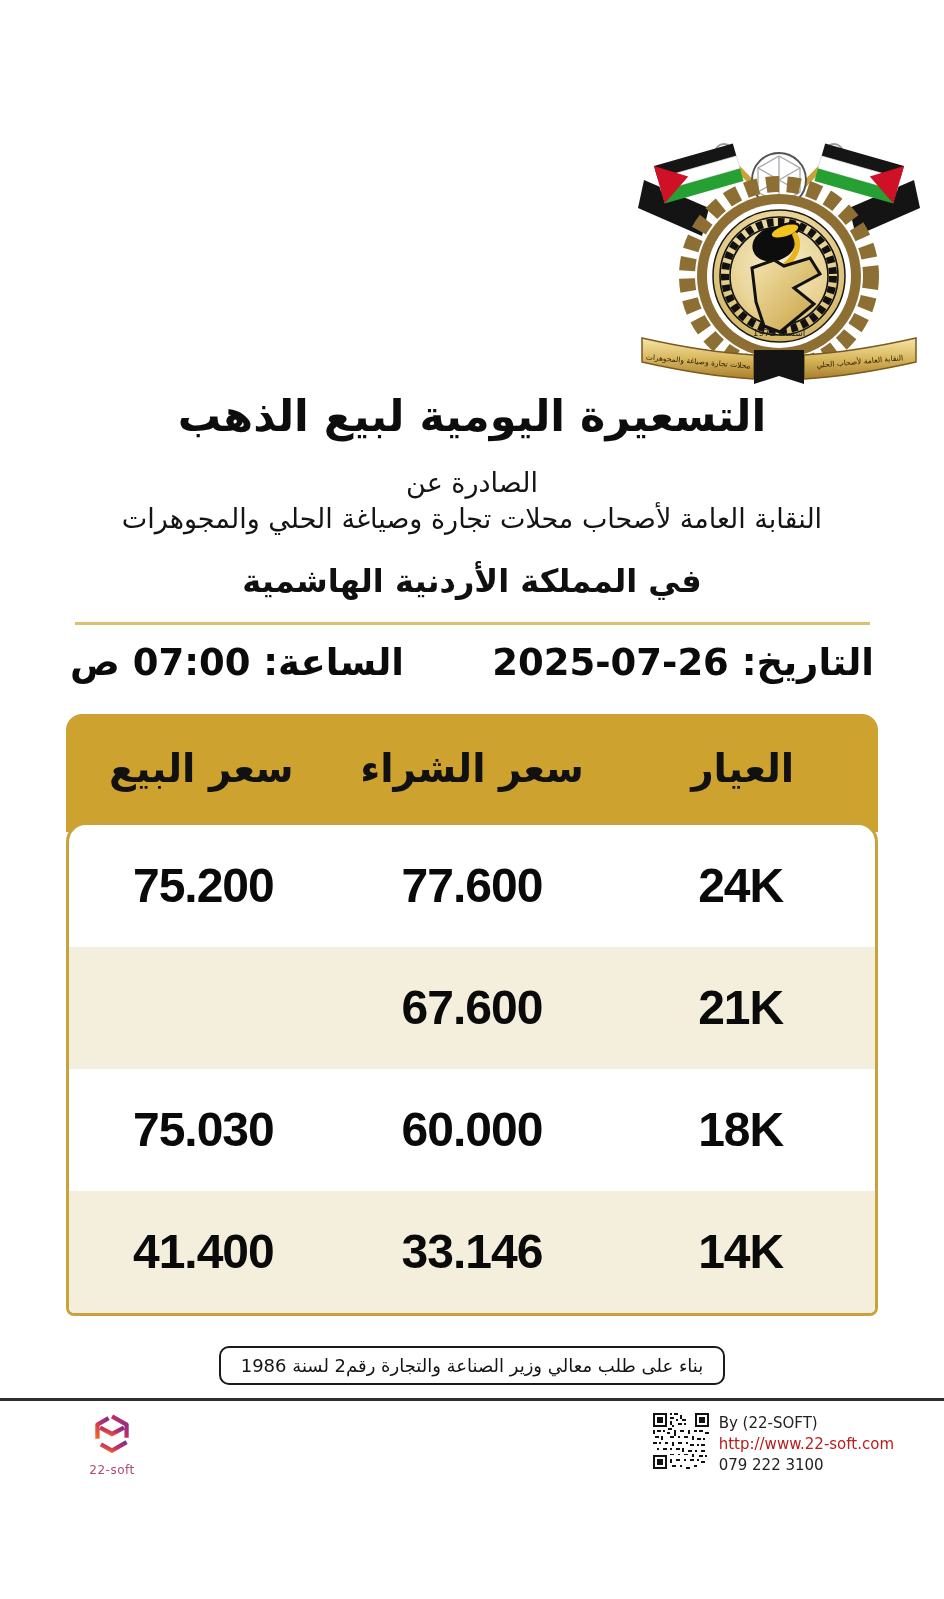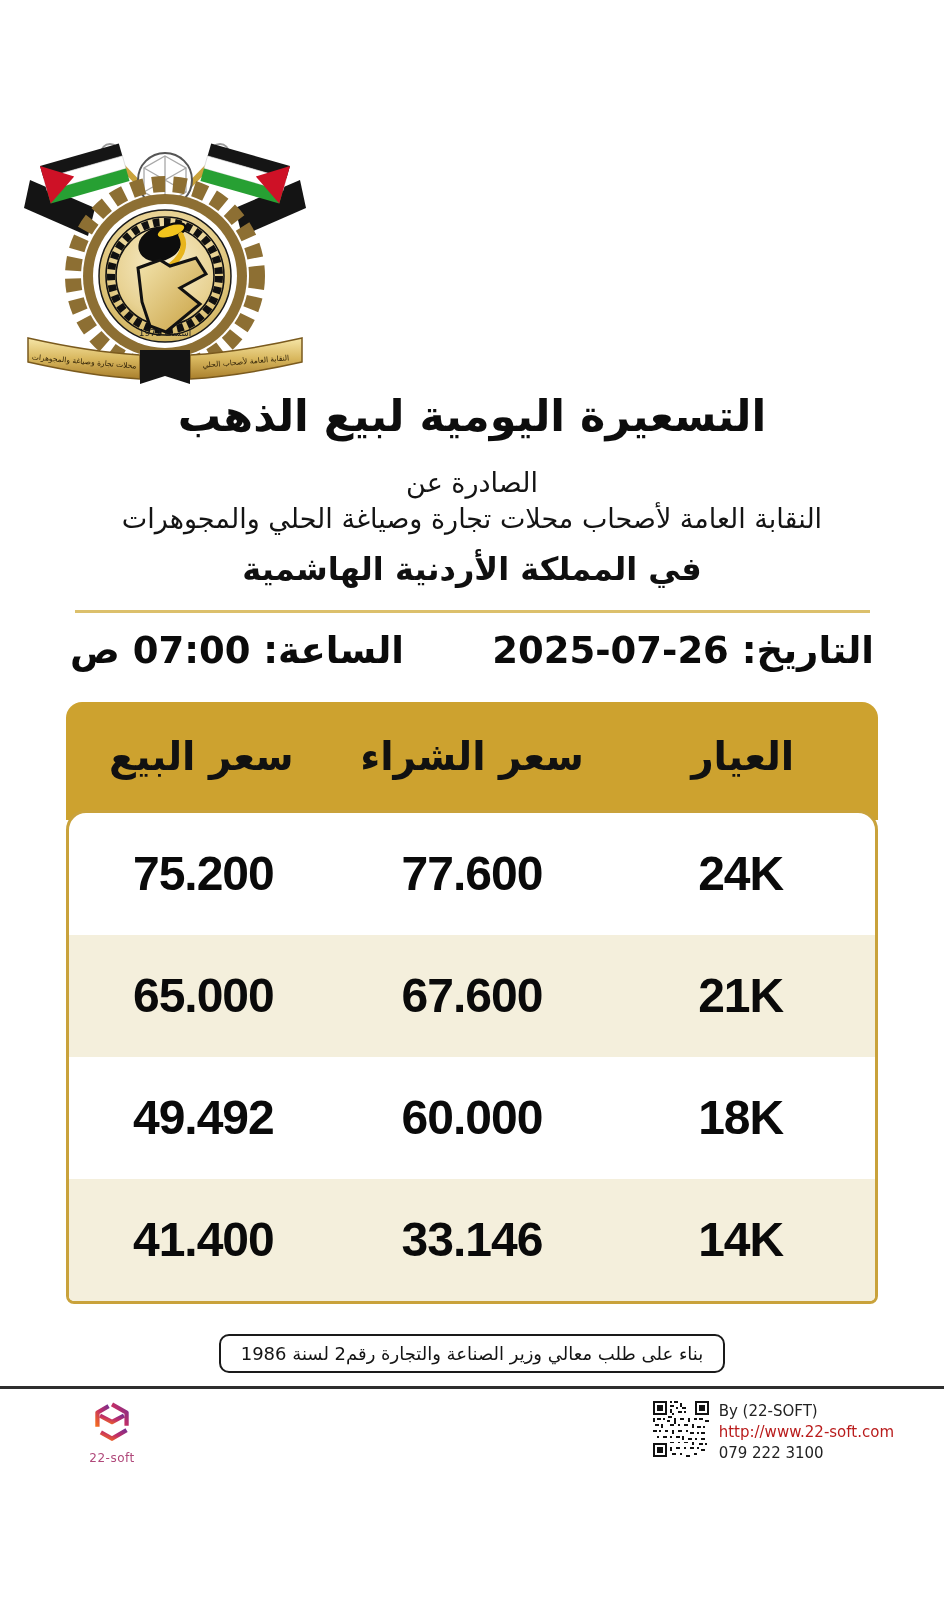--- a/index.html
+++ b/index.html
@@ -2,25 +2,25 @@
 <html lang="ar"><head>
 <meta charset="utf-8">
 <style>
   * { margin:0; padding:0; box-sizing:border-box; }
   body { background:#e9e9e9; font-family:"DejaVu Sans", sans-serif; }
   .page {
     width:944px; height:1599px; margin:0 auto; background:#ffffff;
     position:relative; overflow:hidden; color:#111;
   }
   
-  .emblem-wrap { padding-top:140px; text-align:left; line-height:0; }
+  .emblem-wrap { padding-top:140px; text-align:right; line-height:0; }
   
   .title { text-align:center; font-size:43px; font-weight:700; margin-top:4px; color:#0d0d0d; }
   .issued { text-align:center; font-size:27px; margin-top:24px; line-height:1.35; color:#141414; }
-  .kingdom { text-align:center; font-size:32px; font-weight:600; margin-top:12px; color:#101010; }
+  .kingdom { text-align:center; font-size:32px; font-weight:600; margin-top:24px; color:#101010; }
   .gold-rule { width:795px; height:3px; background:#DCC06C; margin:22px auto 0; border:none; }
   
   .datetime { direction:rtl; display:flex; justify-content:space-between; padding:0 70px; margin-top:16px;
               font-size:37px; font-weight:700; color:#0b0b0b; }
   
   .price-table { width:812px; margin:30px auto 0; direction:rtl; }
   .thead {
     height:118px; background:#CDA22F; border-radius:16px 16px 0 0;
     display:grid; grid-template-columns:1fr 1fr 1fr; align-items:center;
     font-size:39px; font-weight:700; text-align:center; color:#111;
@@ -169,26 +169,25 @@
     </div>
     <div class="tbody">
       <div class="trow">
         <div class="cell">24K</div>
         <div class="cell">77.600</div>
         <div class="cell">75.200</div>
       </div>
       <div class="trow alt">
         <div class="cell">21K</div>
         <div class="cell">67.600</div>
-        <div class="cell">65.000</div>
       </div>
       <div class="trow">
         <div class="cell">18K</div>
         <div class="cell">60.000</div>
-        <div class="cell">49.492</div>
+        <div class="cell">75.030</div>
       </div>
       <div class="trow alt">
         <div class="cell">14K</div>
         <div class="cell">33.146</div>
         <div class="cell">41.400</div>
       </div>
     </div>
   </div>
 
   <div class="footnote-wrap">

